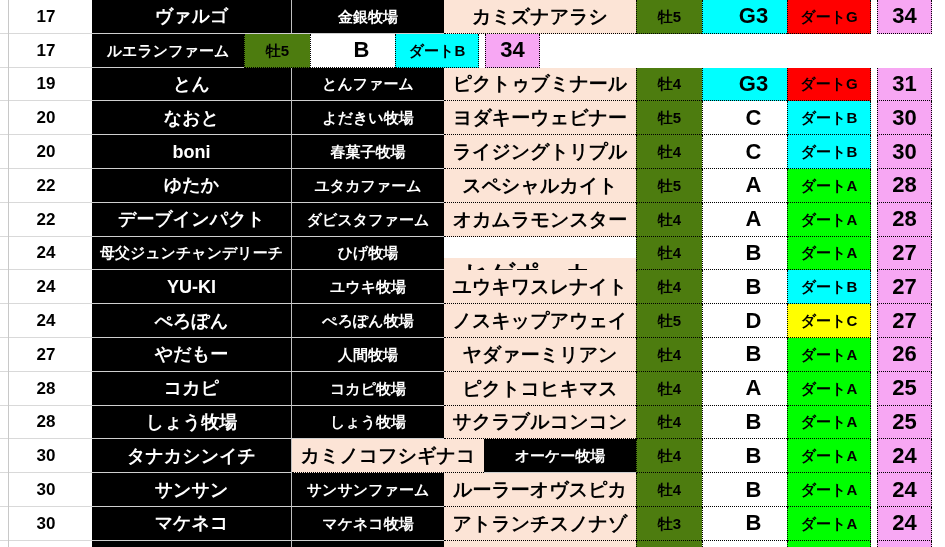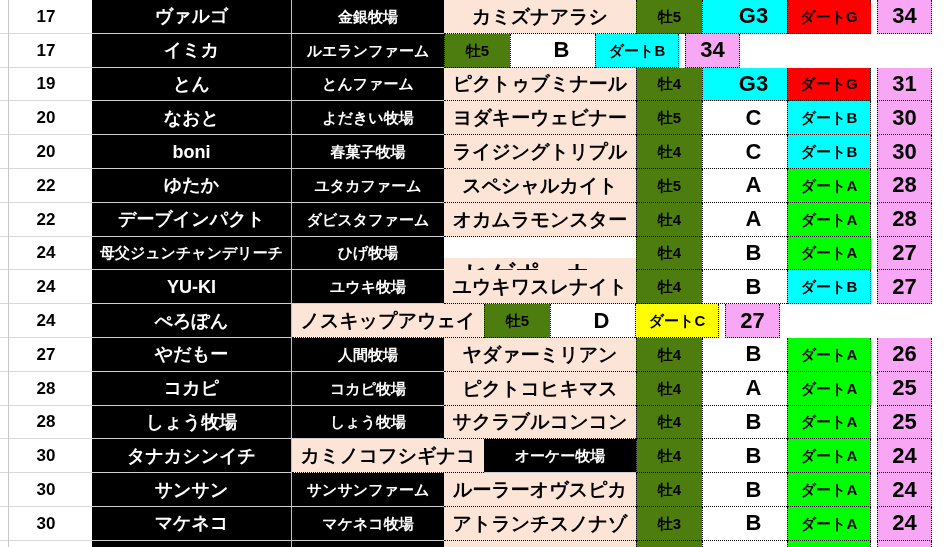--- a/index.html
+++ b/index.html
@@ -41,21 +41,20 @@
     <div class="cell horse" style="font-size: 19px;">カミズナアラシ</div>
     <div class="cell sexage">牡5</div>
     <div class="cell grade" style="background: rgb(0, 255, 255);">G3</div>
     <div class="cell dirt" style="background: rgb(255, 0, 0);">ダートG</div>
     <div class="cell gap"></div>
     <div class="cell score">34</div>
   </div>
 
   <div class="row">
     <div class="cell rank">17</div>
-    <div class="cell owner" style="font-size: 18px;">イミカ</div>
     <div class="cell farm" style="font-size: 15px;">ルエランファーム</div>
     <div class="cell sexage">牡5</div>
     <div class="cell grade" style="background: rgb(255, 255, 255);">B</div>
     <div class="cell dirt" style="background: rgb(0, 255, 255);">ダートB</div>
     <div class="cell gap"></div>
     <div class="cell score">34</div>
   </div>
 
   <div class="row">
     <div class="cell rank">19</div>
@@ -137,20 +136,21 @@
     <div class="cell sexage">牡4</div>
     <div class="cell grade" style="background: rgb(255, 255, 255);">B</div>
     <div class="cell dirt" style="background: rgb(0, 255, 255);">ダートB</div>
     <div class="cell gap"></div>
     <div class="cell score">27</div>
   </div>
 
   <div class="row">
     <div class="cell rank">24</div>
     <div class="cell owner" style="font-size: 18px;">ぺろぽん</div>
+    <div class="cell farm" style="font-size: 15px;">ぺろぽん牧場</div>
     <div class="cell horse" style="font-size: 19px;">ノスキップアウェイ</div>
     <div class="cell sexage">牡5</div>
     <div class="cell grade" style="background: rgb(255, 255, 255);">D</div>
     <div class="cell dirt" style="background: rgb(255, 255, 0);">ダートC</div>
     <div class="cell gap"></div>
     <div class="cell score">27</div>
   </div>
 
   <div class="row">
     <div class="cell rank">27</div>

